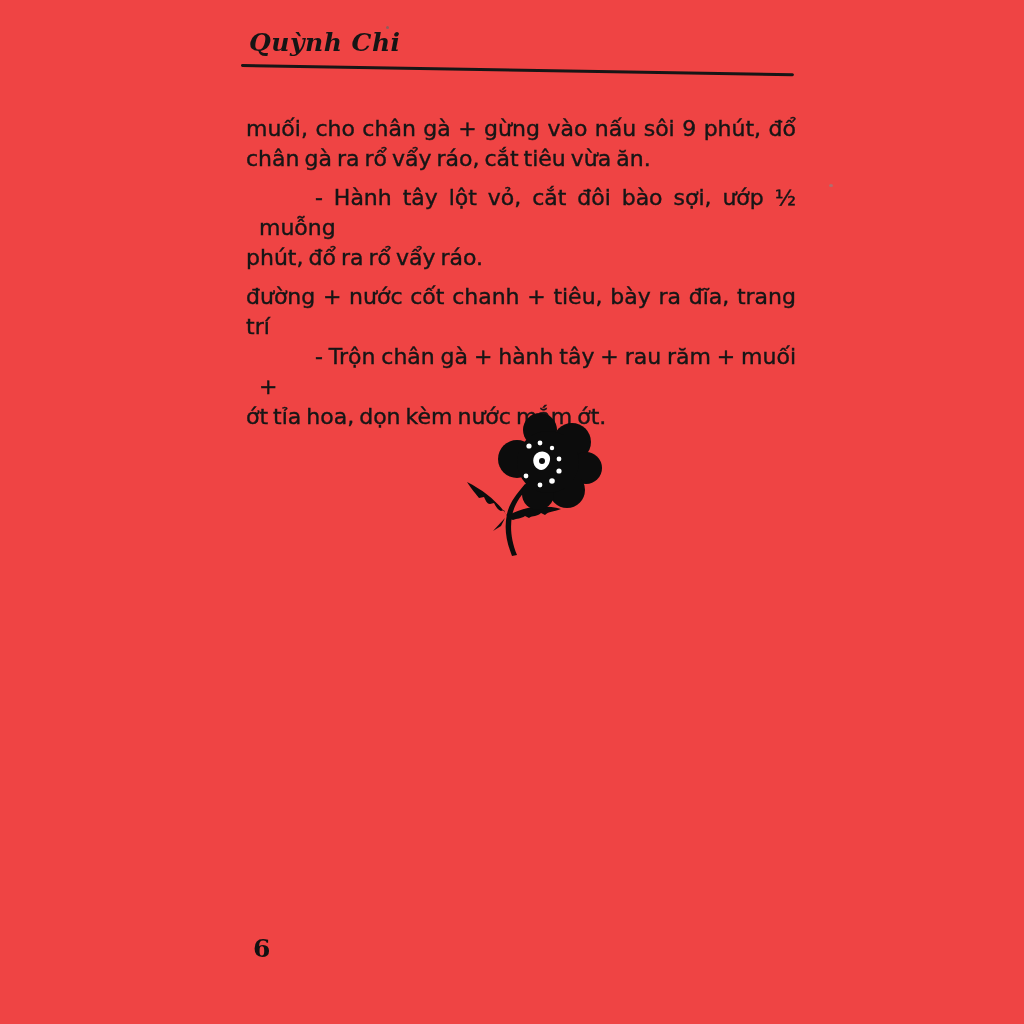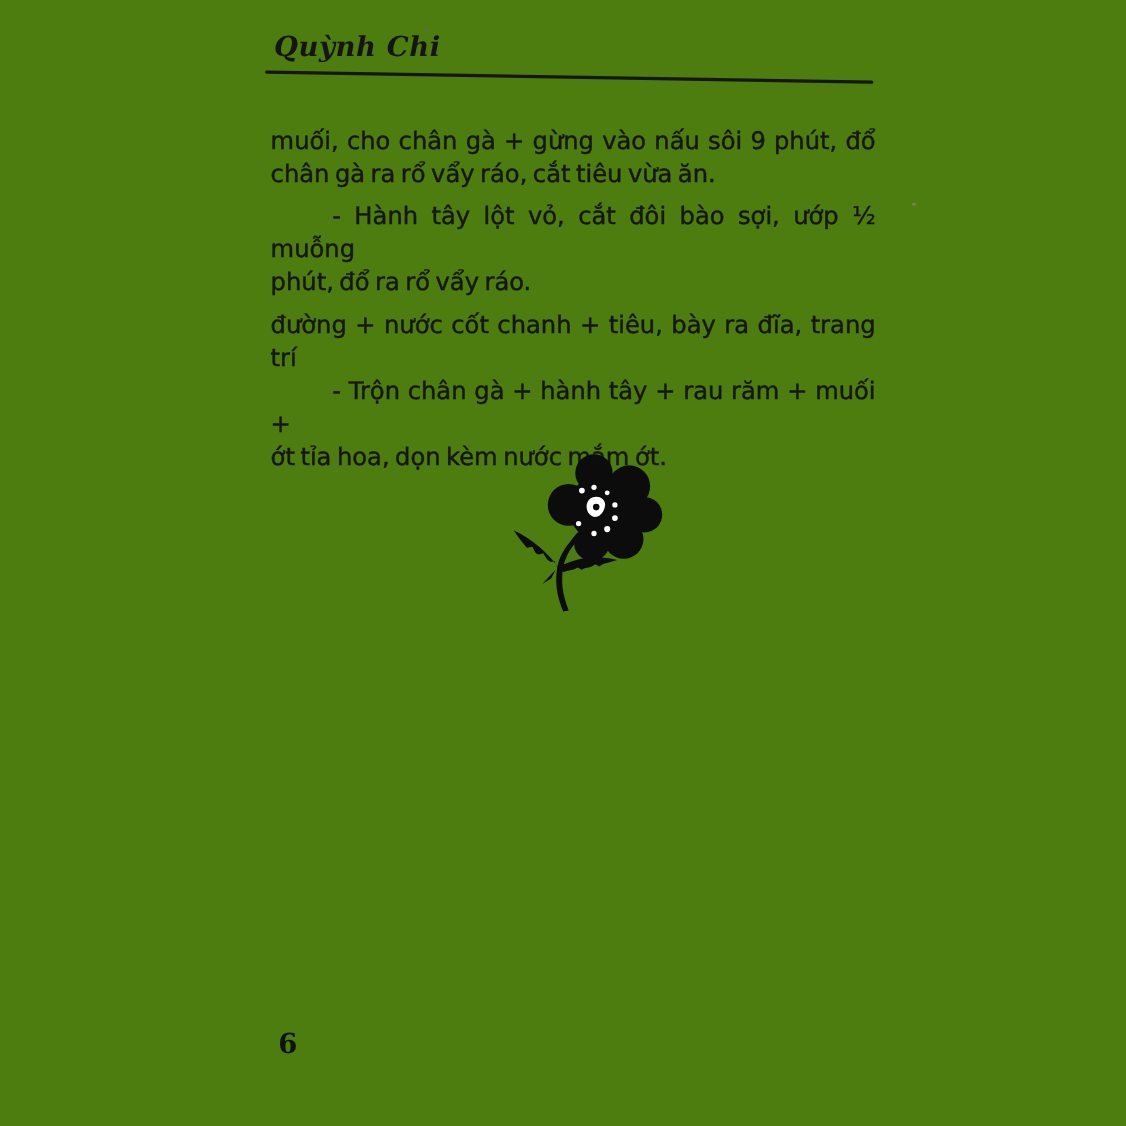--- a/index.html
+++ b/index.html
@@ -6,21 +6,21 @@
   html,body { margin:0; padding:0; }
   body {
     width:1024px; height:1024px;
     background:#ffffff;
     position:relative;
     font-family:"DejaVu Sans", sans-serif;
     overflow:hidden;
   }
   .page {
     position:absolute; inset:0;
-    background:#4d7c0f;
+    background:#ef4444;
     color:#181818;
     text-decoration:underline;
   }
   .running-head {
     position:absolute; left:249px; top:28px;
     font-family:"DejaVu Serif", serif;
     font-style:italic; font-weight:700;
     font-size:25px; letter-spacing:0.5px;
     color:#151515;
   }
@@ -36,21 +36,21 @@
     position:absolute; left:246px; top:114px; width:550px;
     font-size:22px; line-height:30px;
     color:#161616;
     word-spacing:-2px;
     -webkit-text-stroke:0.4px #161616;
   }
   .para { margin:0; }
   .para + .para { margin-top:9px; }
   .line { text-align:justify; text-align-last:justify; }
   .line.last { text-align:justify; text-align-last:left; }
-  .line.indent { text-indent:56px; }
+  .line.indent { text-indent:56px;margin-left:13px; }
   .ornament {
     position:absolute; left:455px; top:406px;
     width:160px; height:160px;
   }
   .page-number {
     position:absolute; left:253px; top:934px;
     font-family:"DejaVu Serif", serif;
     font-weight:700; font-size:25px;
     color:#111111;
   }

